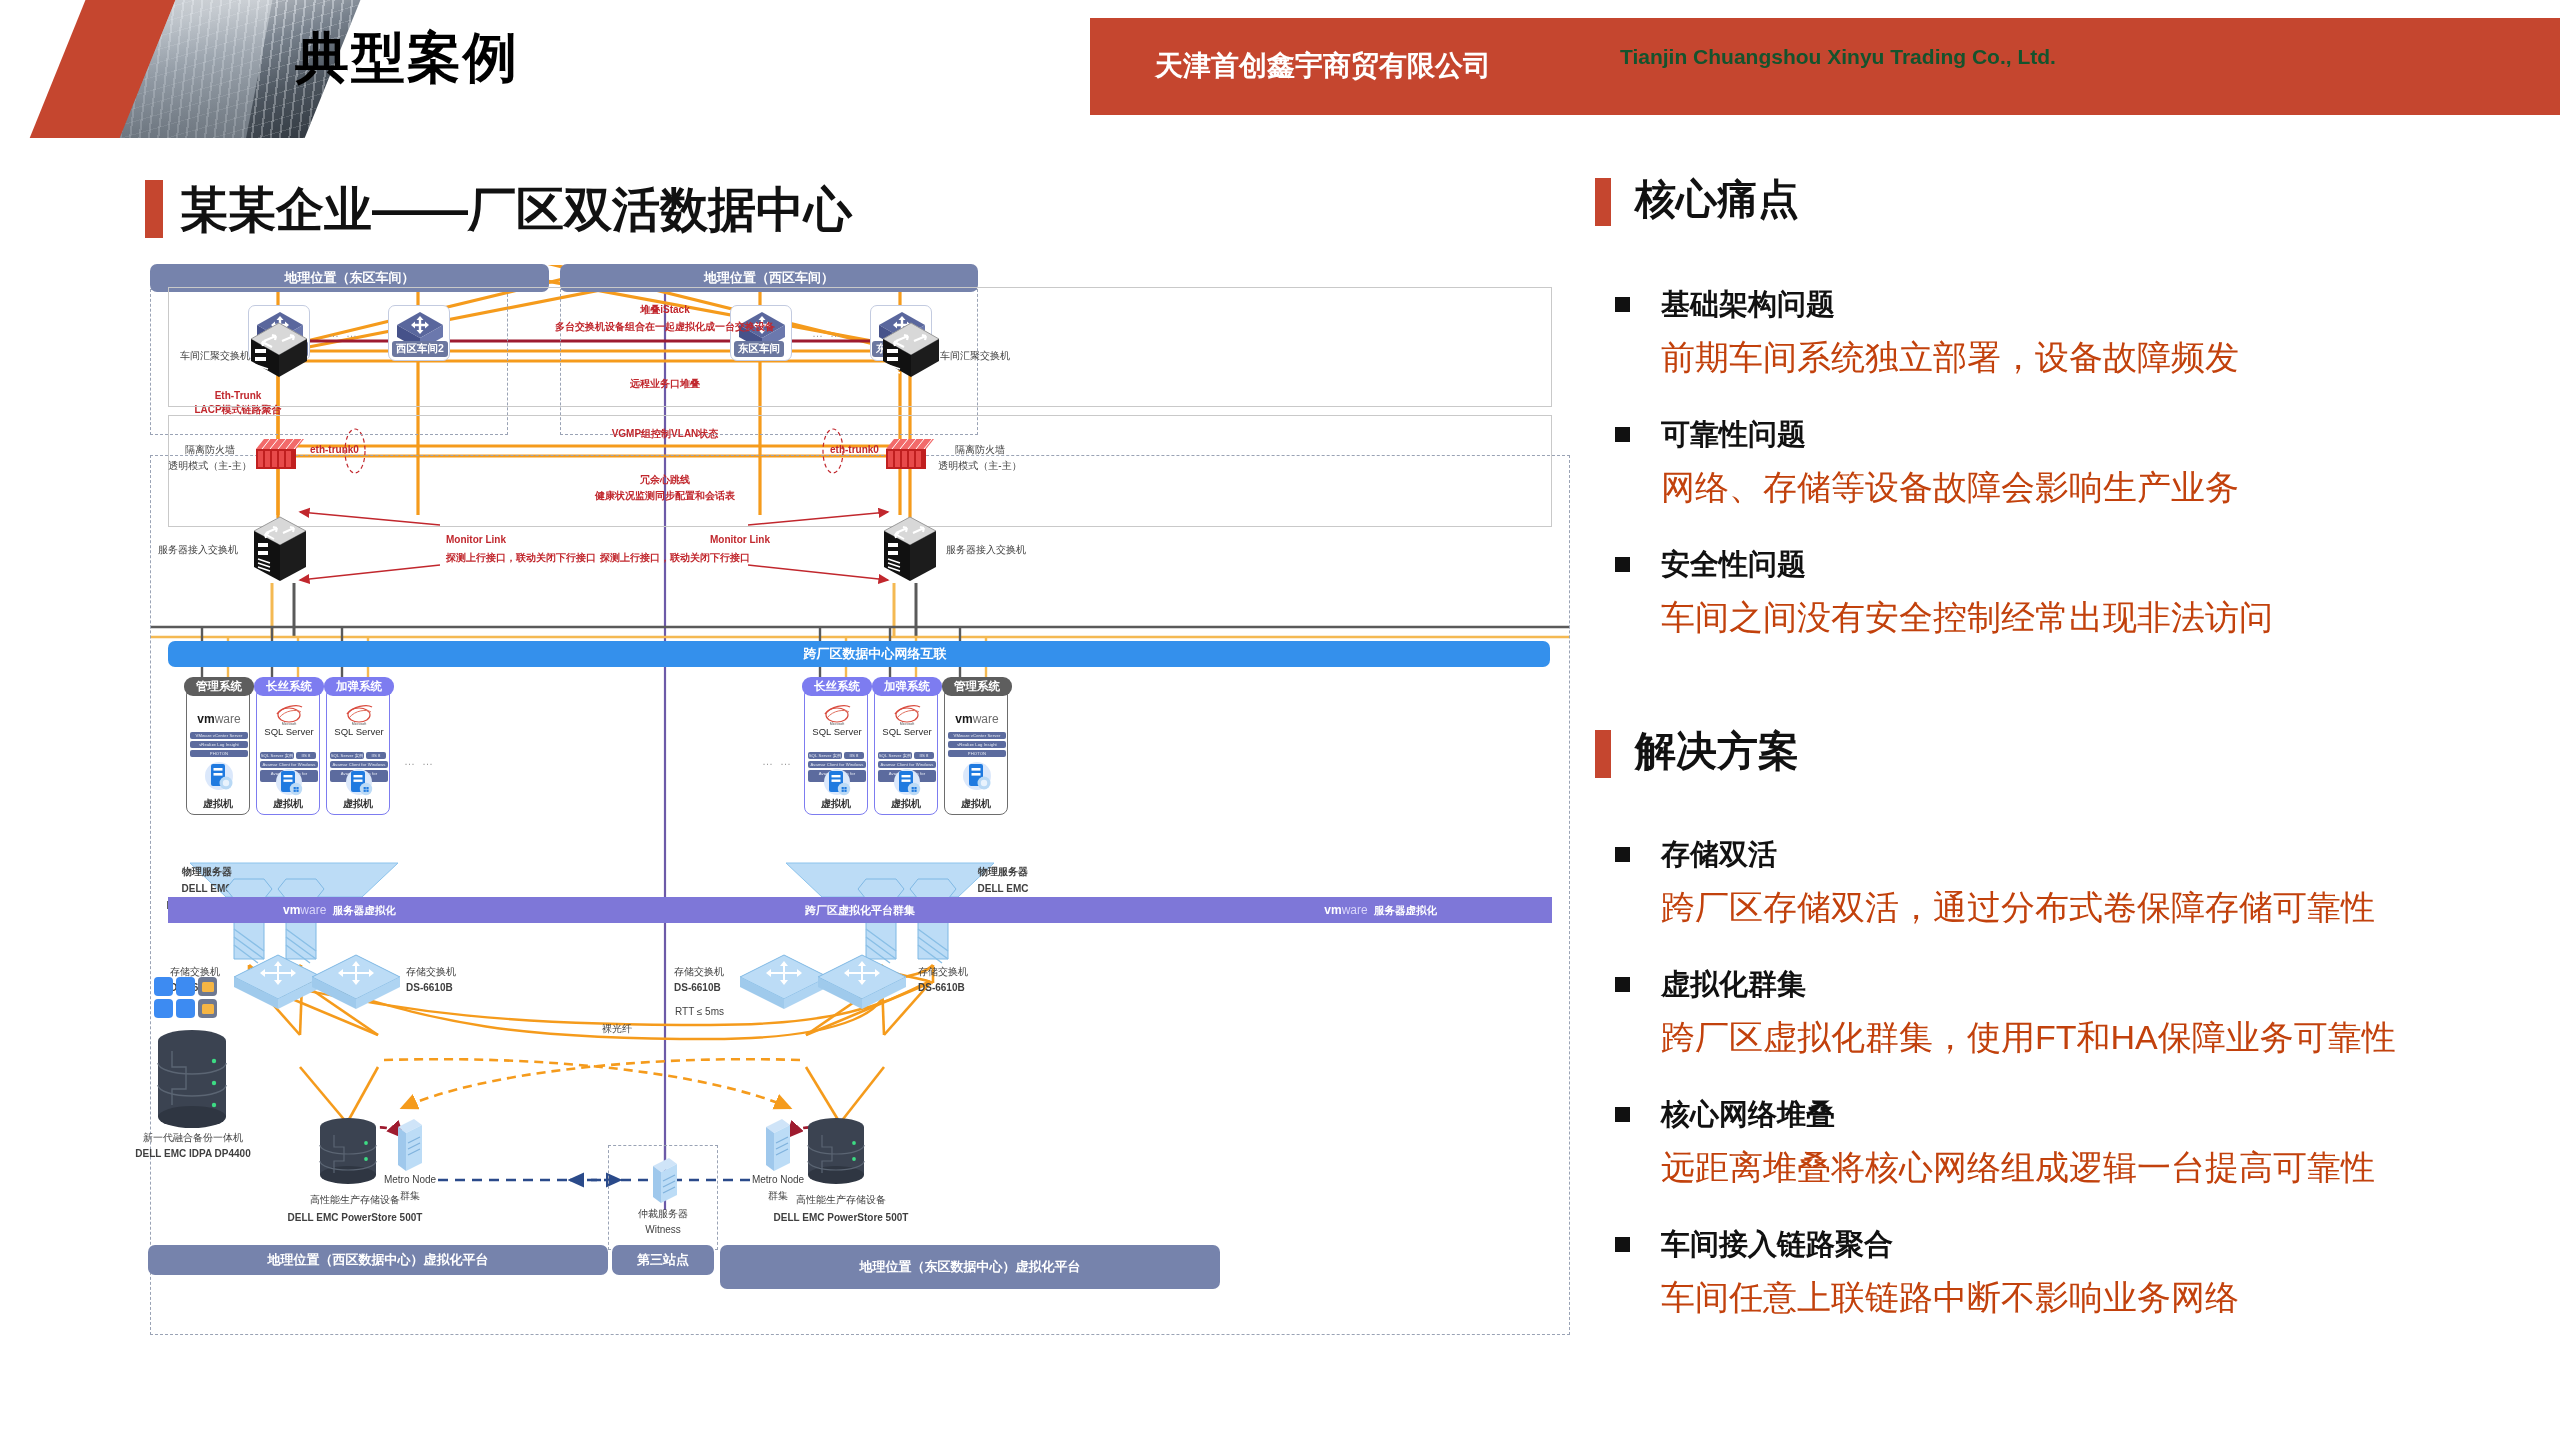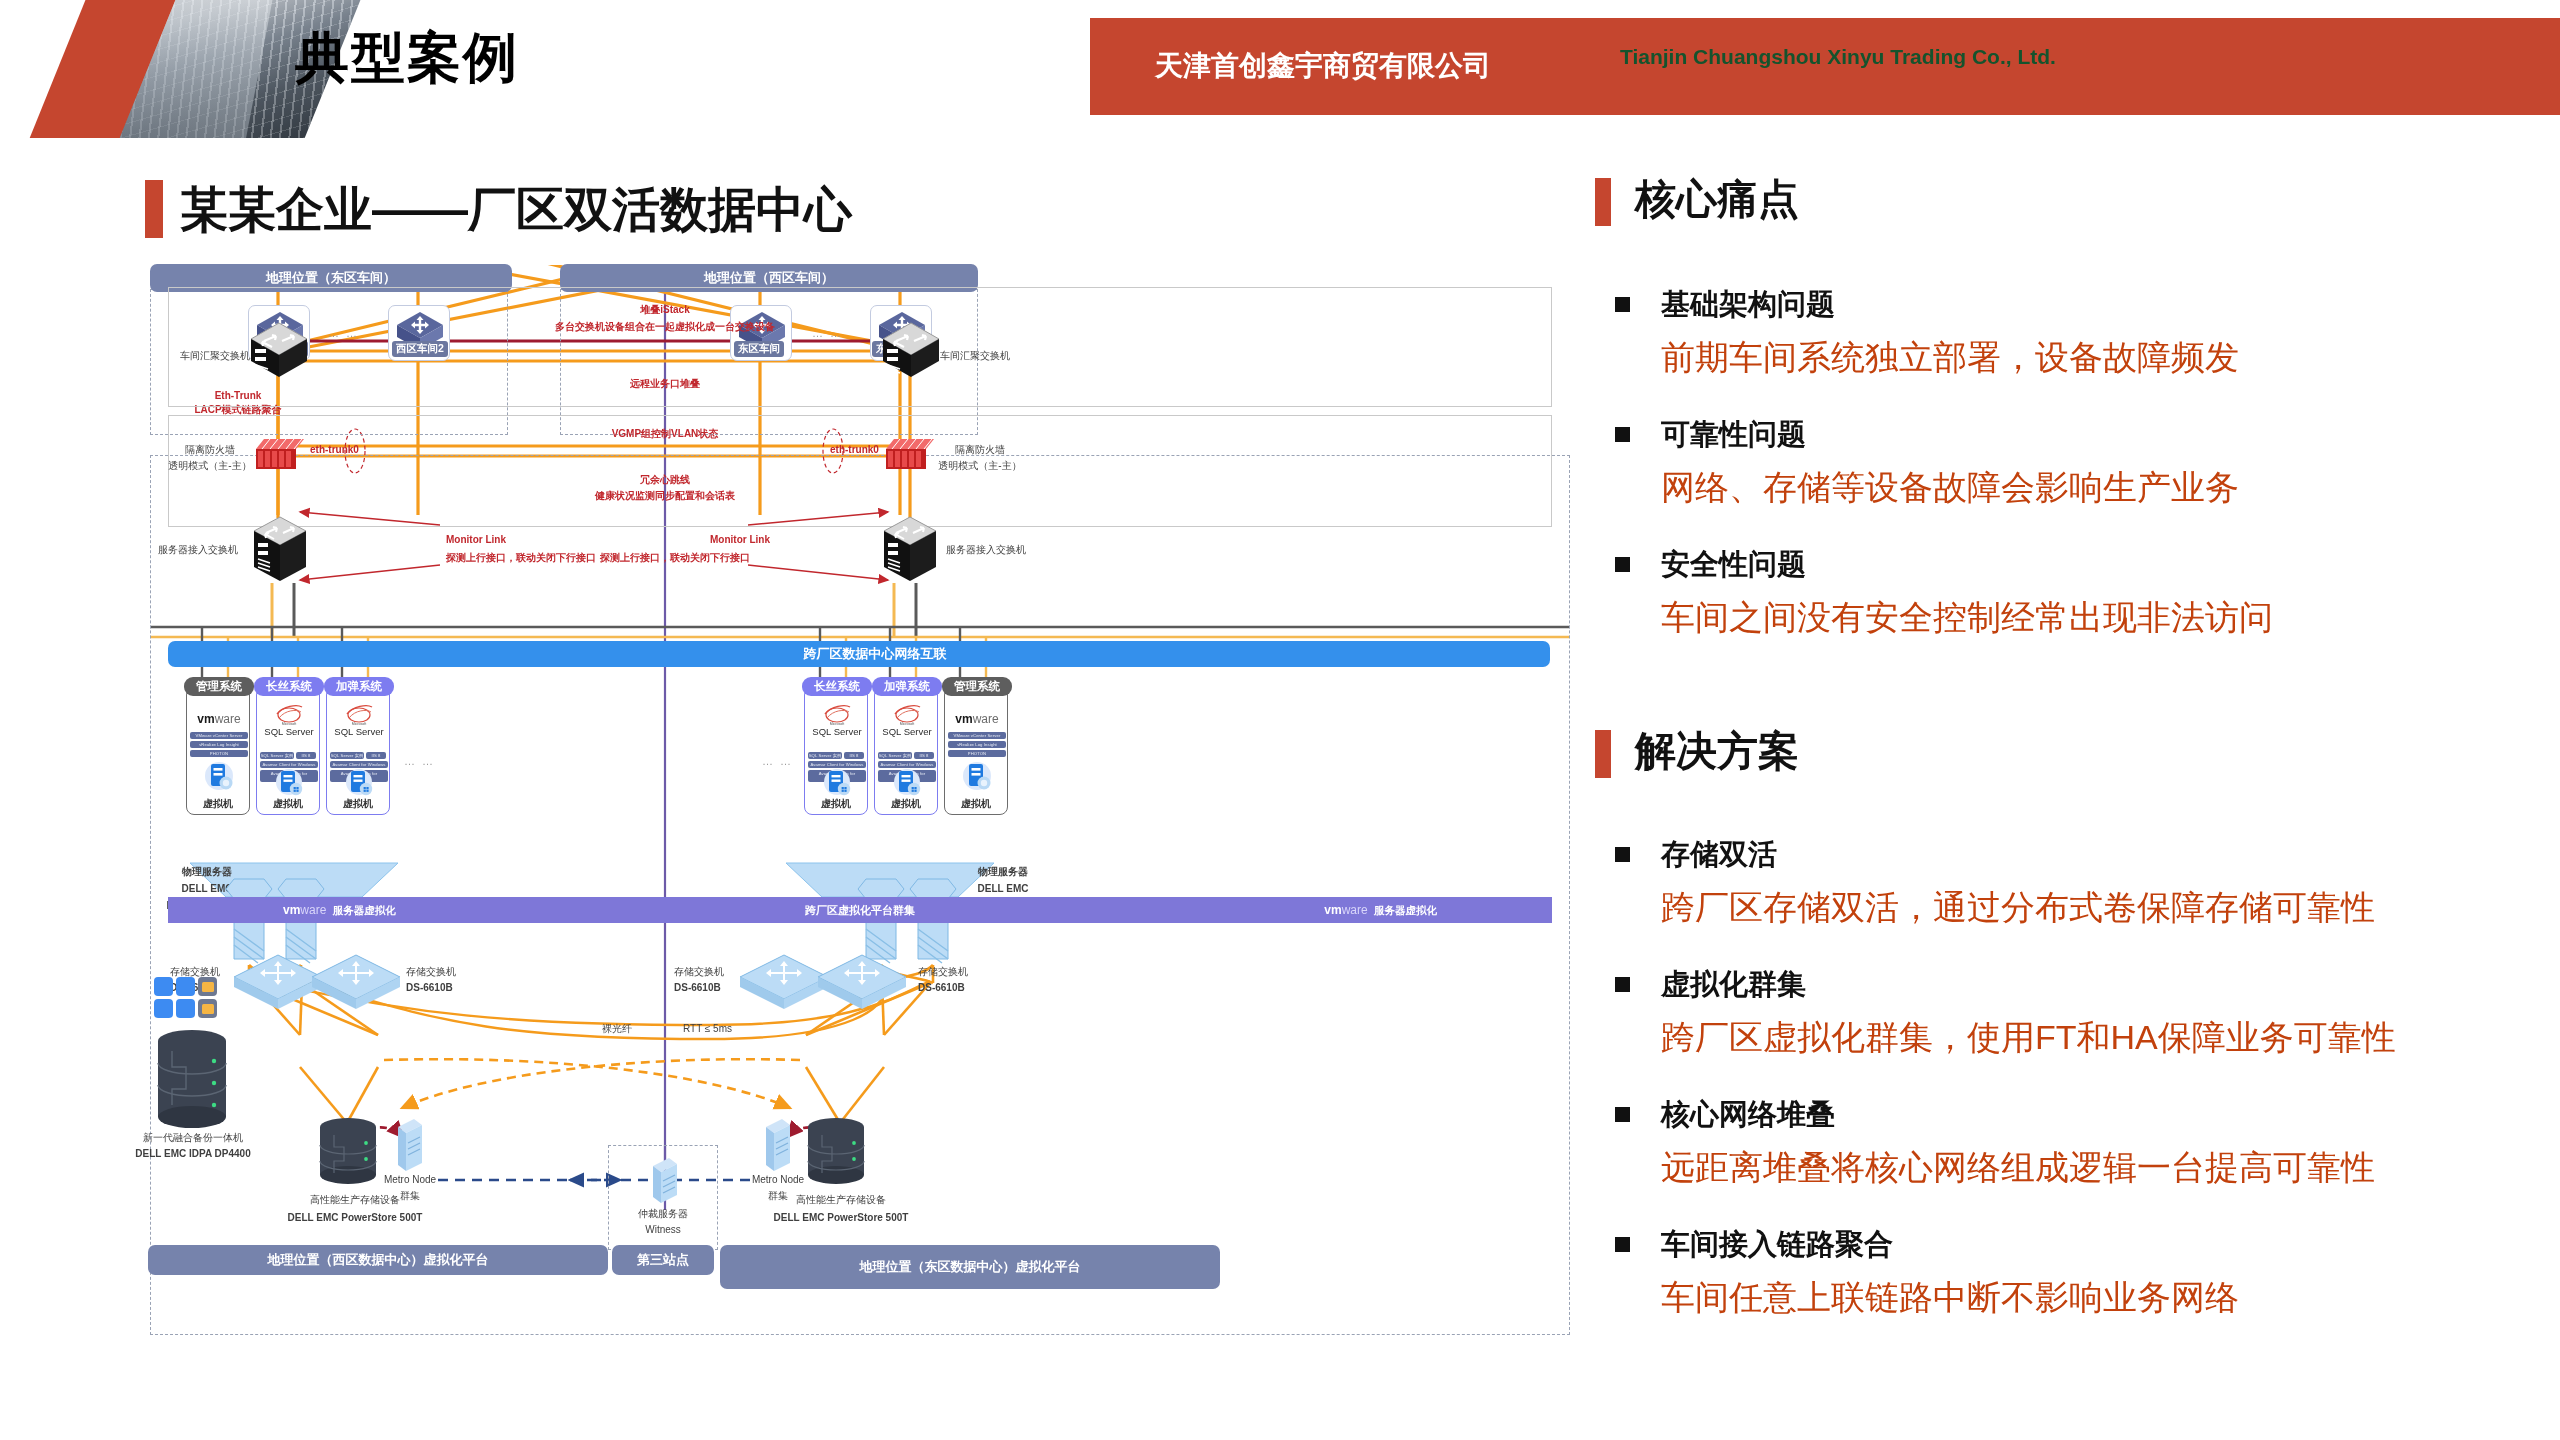--- a/index.html
+++ b/index.html
@@ -291,21 +291,21 @@
         <path d="M288,915 L470,915" marker-end="url(#ar-nv)"></path>
         <path d="M600,915 L420,915" marker-end="url(#ar-nv)"></path>
       </g>
 
       <line x1="515" y1="880" x2="515" y2="906" stroke="#6c5aa8" stroke-width="2.2"></line>
     </svg>
 
     <div class="dash-box" style="left:0;top:24px;width:358px;height:146px;"></div>
     <div class="dash-box" style="left:410px;top:24px;width:418px;height:146px;"></div>
 
-    <div class="loc-bar" style="left:0;top:-1px;width:362px;height:28px;">地理位置（东区车间）</div>
+    <div class="loc-bar" style="left:0;top:-1px;width:399px;height:28px;">地理位置（东区车间）</div>
     <div class="loc-bar" style="left:410px;top:-1px;width:418px;height:28px;">地理位置（西区车间）</div>
 
     <div class="sw-card" style="left:98px;top:40px;">
       <svg width="62" height="56" viewBox="0 0 62 56">
         <polygon points="31,6 54,19 31,32 8,19" fill="#5a679d"></polygon>
         <polygon points="8,19 31,32 31,44 8,31" fill="#46528a"></polygon>
         <polygon points="54,19 31,32 31,44 54,31" fill="#6b78ad"></polygon>
         <path d="M31,12 l0,14 M24,19 l14,0" stroke="#fff" stroke-width="2.4"></path>
         <path d="M31,10 l-3.5,4 l7,0 z M31,28 l-3.5,-4 l7,0 z M22,19 l4,-3.5 l0,7 z M40,19 l-4,-3.5 l0,7 z" fill="#fff"></path>
       </svg>
@@ -687,21 +687,21 @@
         <span style="font-size:10.5px;margin-left:3px;">服务器虚拟化</span>
       </span>
       <span>跨厂区虚拟化平台群集</span>
       <span style="position:absolute;right:115px;font-size:12px;font-weight:800;">
         <span style="color:#fff;">vm</span><span style="color:#d9d6fa;font-weight:300;">ware</span>
         <span style="font-size:10.5px;margin-left:3px;">服务器虚拟化</span>
       </span>
     </div>
 
     <div class="lbl" style="left:452px;top:757px;">裸光纤</div>
-    <div class="lbl" style="left:525px;top:757px;margin-left:8px;">RTT ≤ 5ms</div>
+    <div class="lbl" style="left:525px;top:740px;">RTT ≤ 5ms</div>
 
     <svg style="position:absolute;left:0;top:0;" width="1420" height="1090">
       <g>
         <polygon points="128,690 172,712 128,734 84,712" fill="#bcdcf6" stroke="#7fb8e4"></polygon>
         <polygon points="84,712 128,734 128,744 84,722" fill="#9fcaec"></polygon>
         <polygon points="172,712 128,734 128,744 172,722" fill="#aed4f2"></polygon>
         <path d="M128,698 l0,18 M113,708 l30,0" stroke="#fff" stroke-width="2"></path>
         <path d="M128,696 l-4,5 l8,0 z M128,720 l-4,-5 l8,0 z M110,708 l5,-4 l0,8 z M146,708 l-5,-4 l0,8 z" fill="#fff"></path>
       </g>
       <g>

